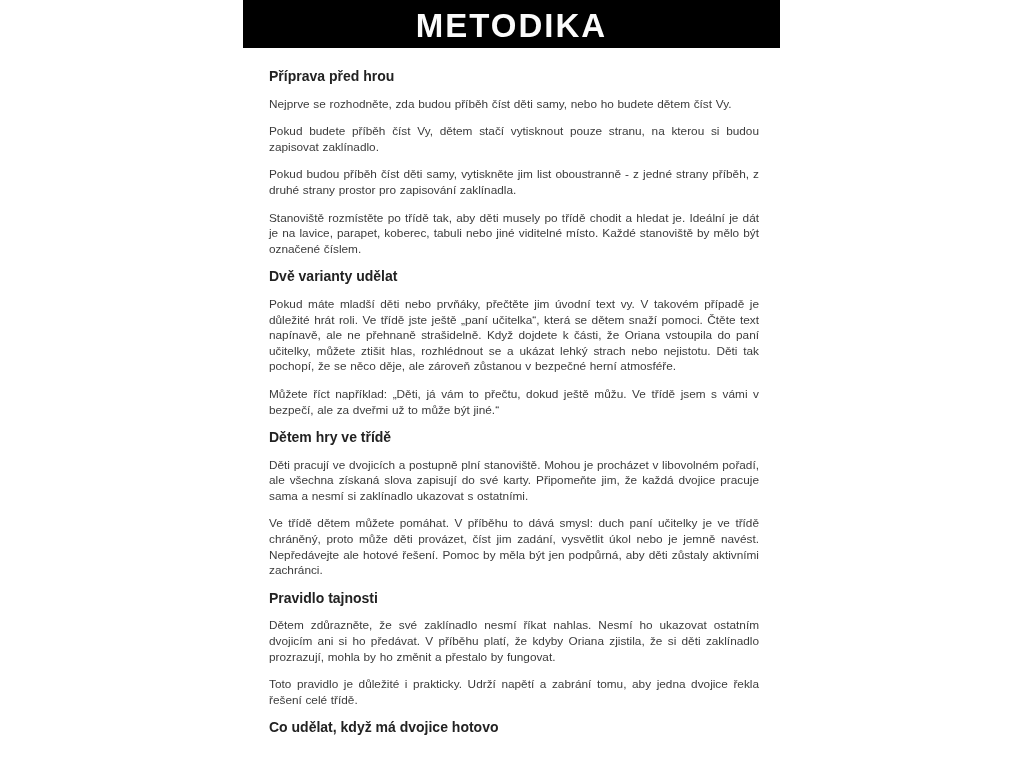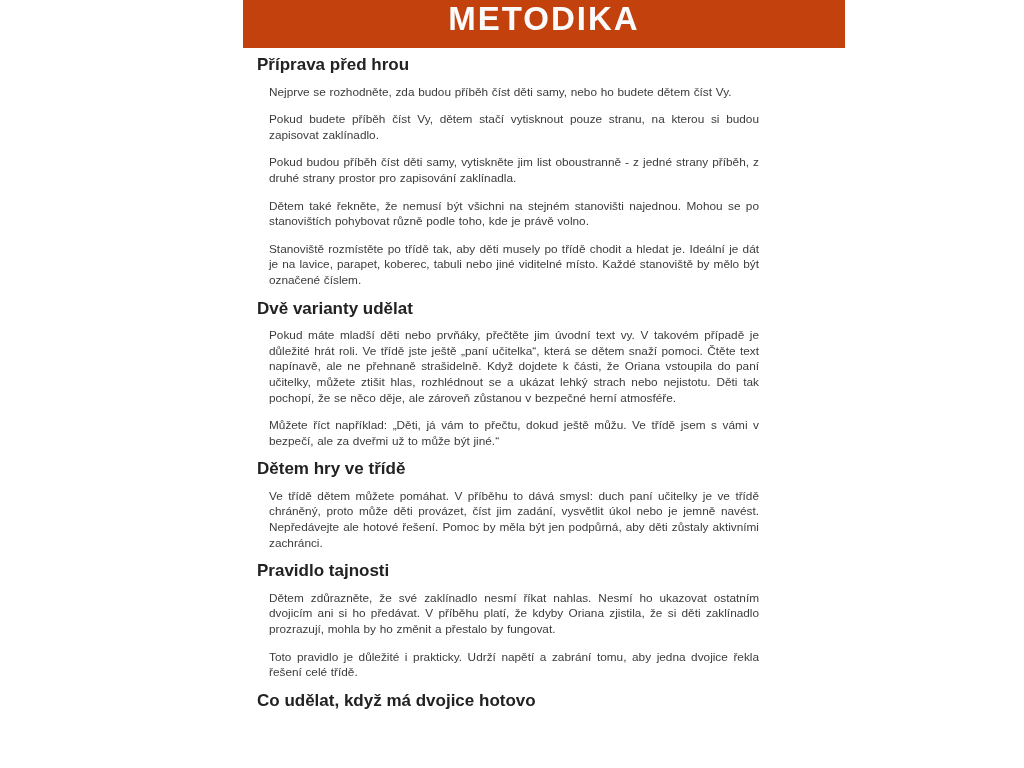--- a/index.html
+++ b/index.html
@@ -13,46 +13,47 @@
   .page {
     position: relative;
     width: 1024px;
     height: 768px;
     background: #ffffff;
   }
   .header-banner {
     position: absolute;
     left: 243px;
     top: 0;
-    width: 602px;
+    width: 537px;
     height: 48px;
-    background: #c2410c;
+    background: #000000;
     display: flex;
+    align-items: center;
     justify-content: center;
   }
   .header-banner .title {
     color: #fbfbfb;
     font-size: 33px;
     font-weight: 700;
     letter-spacing: 2px;
     line-height: 1;
     padding-top: 2px;
   }
   .content {
     position: absolute;
     left: 257px;
     top: 57px;
     width: 514px;
     color: #3b3b3b;
     font-size: 11.8px;
     line-height: 15.6px;
   }
   .content h2 {
-    margin: 0;
-    font-size: 17px;
+    margin: 12px;
+    font-size: 14px;
     line-height: 15.6px;
     font-weight: 700;
     color: #222222;
   }
   .content p {
     margin: 12px;
     text-align: justify;
     text-align-last: left;
     word-spacing: 0.4px;
   }
@@ -66,32 +67,32 @@
     <div class="title">METODIKA</div>
   </div>
 
   <main class="content">
 
     <section>
       <h2>Příprava před hrou</h2>
       <p>Nejprve se rozhodněte, zda budou příběh číst děti samy, nebo ho budete dětem číst Vy.</p>
       <p>Pokud budete příběh číst Vy, dětem stačí vytisknout pouze stranu, na kterou si budou zapisovat zaklínadlo.</p>
       <p>Pokud budou příběh číst děti samy, vytiskněte jim list oboustranně - z jedné strany příběh, z druhé strany prostor pro zapisování zaklínadla.</p>
-      <p>Dětem také řekněte, že nemusí být všichni na stejném stanovišti najednou. Mohou se po stanovištích pohybovat různě podle toho, kde je právě volno.</p>
       <p>Stanoviště rozmístěte po třídě tak, aby děti musely po třídě chodit a hledat je. Ideální je dát je na lavice, parapet, koberec, tabuli nebo jiné viditelné místo. Každé stanoviště by mělo být označené číslem.</p>
     </section>
 
     <section>
       <h2>Dvě varianty udělat</h2>
       <p>Pokud máte mladší děti nebo prvňáky, přečtěte jim úvodní text vy. V takovém případě je důležité hrát roli. Ve třídě jste ještě „paní učitelka“, která se dětem snaží pomoci. Čtěte text napínavě, ale ne přehnaně strašidelně. Když dojdete k části, že Oriana vstoupila do paní učitelky, můžete ztišit hlas, rozhlédnout se a ukázat lehký strach nebo nejistotu. Děti tak pochopí, že se něco děje, ale zároveň zůstanou v bezpečné herní atmosféře.</p>
       <p>Můžete říct například: „Děti, já vám to přečtu, dokud ještě můžu. Ve třídě jsem s vámi v bezpečí, ale za dveřmi už to může být jiné.“</p>
     </section>
 
     <section>
       <h2>Dětem hry ve třídě</h2>
+      <p>Děti pracují ve dvojicích a postupně plní stanoviště. Mohou je procházet v libovolném pořadí, ale všechna získaná slova zapisují do své karty. Připomeňte jim, že každá dvojice pracuje sama a nesmí si zaklínadlo ukazovat s ostatními.</p>
       <p>Ve třídě dětem můžete pomáhat. V příběhu to dává smysl: duch paní učitelky je ve třídě chráněný, proto může děti provázet, číst jim zadání, vysvětlit úkol nebo je jemně navést. Nepředávejte ale hotové řešení. Pomoc by měla být jen podpůrná, aby děti zůstaly aktivními zachránci.</p>
     </section>
 
     <section>
       <h2>Pravidlo tajnosti</h2>
       <p>Dětem zdůrazněte, že své zaklínadlo nesmí říkat nahlas. Nesmí ho ukazovat ostatním dvojicím ani si ho předávat. V příběhu platí, že kdyby Oriana zjistila, že si děti zaklínadlo prozrazují, mohla by ho změnit a přestalo by fungovat.</p>
       <p>Toto pravidlo je důležité i prakticky. Udrží napětí a zabrání tomu, aby jedna dvojice řekla řešení celé třídě.</p>
     </section>
 
     <section>

